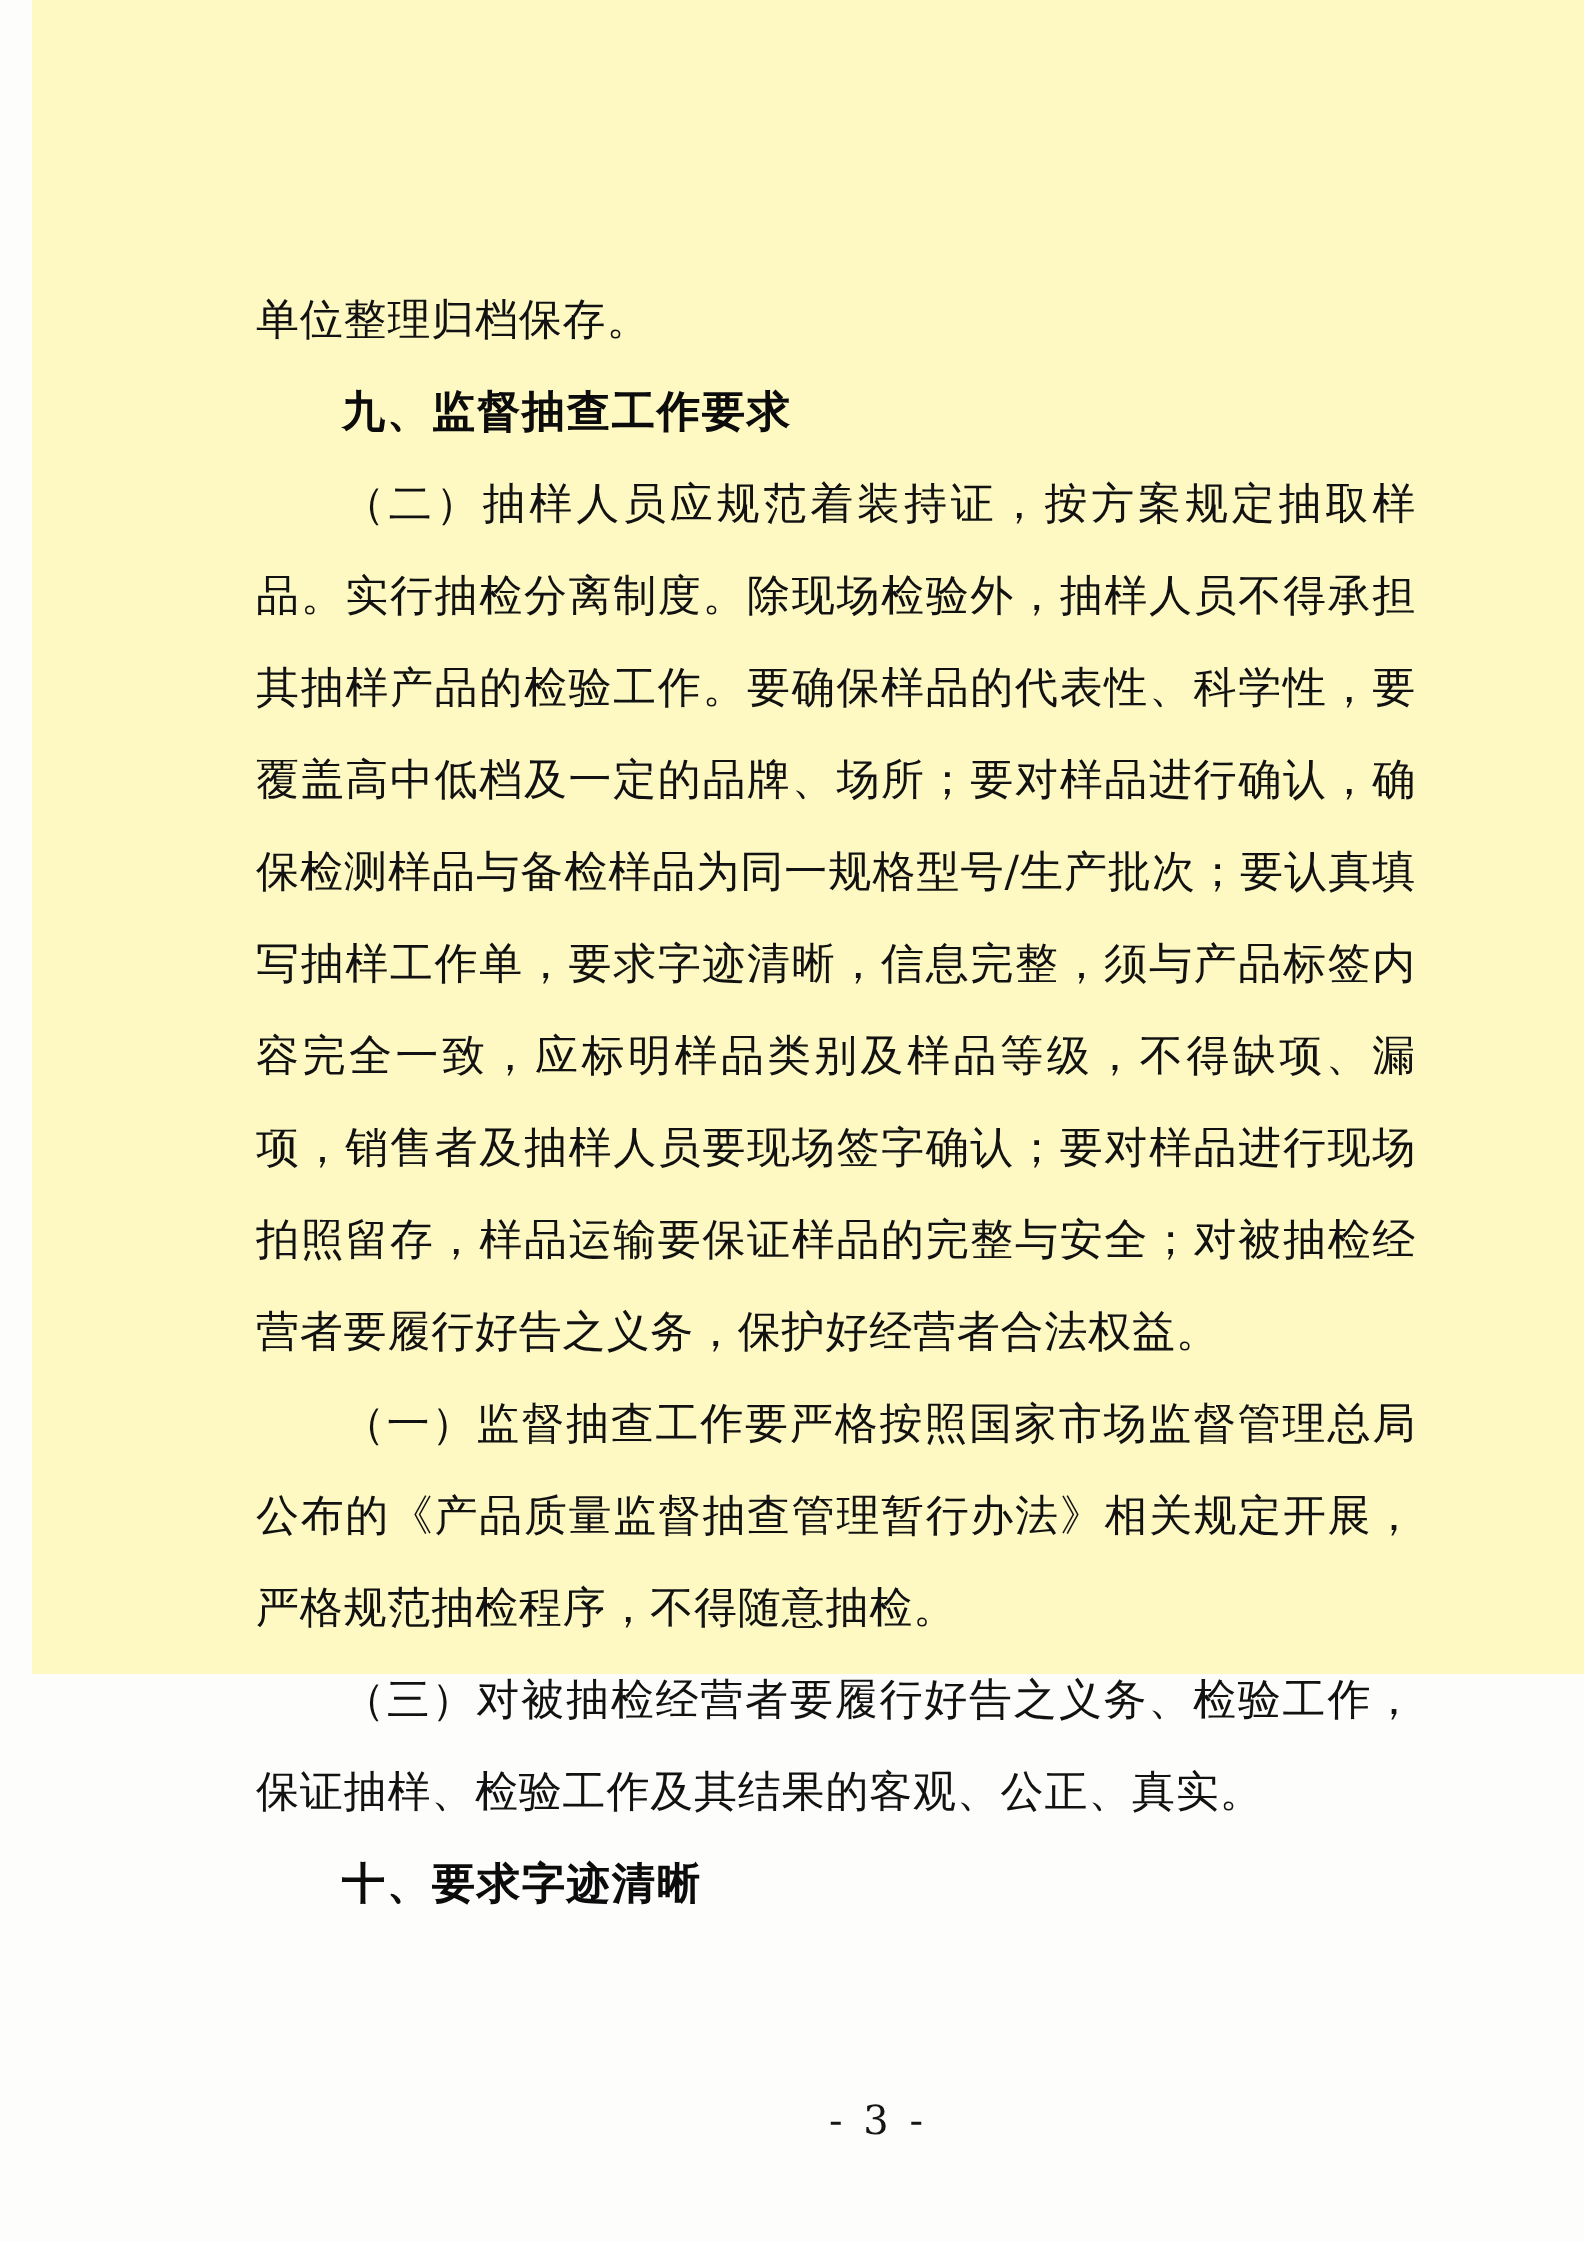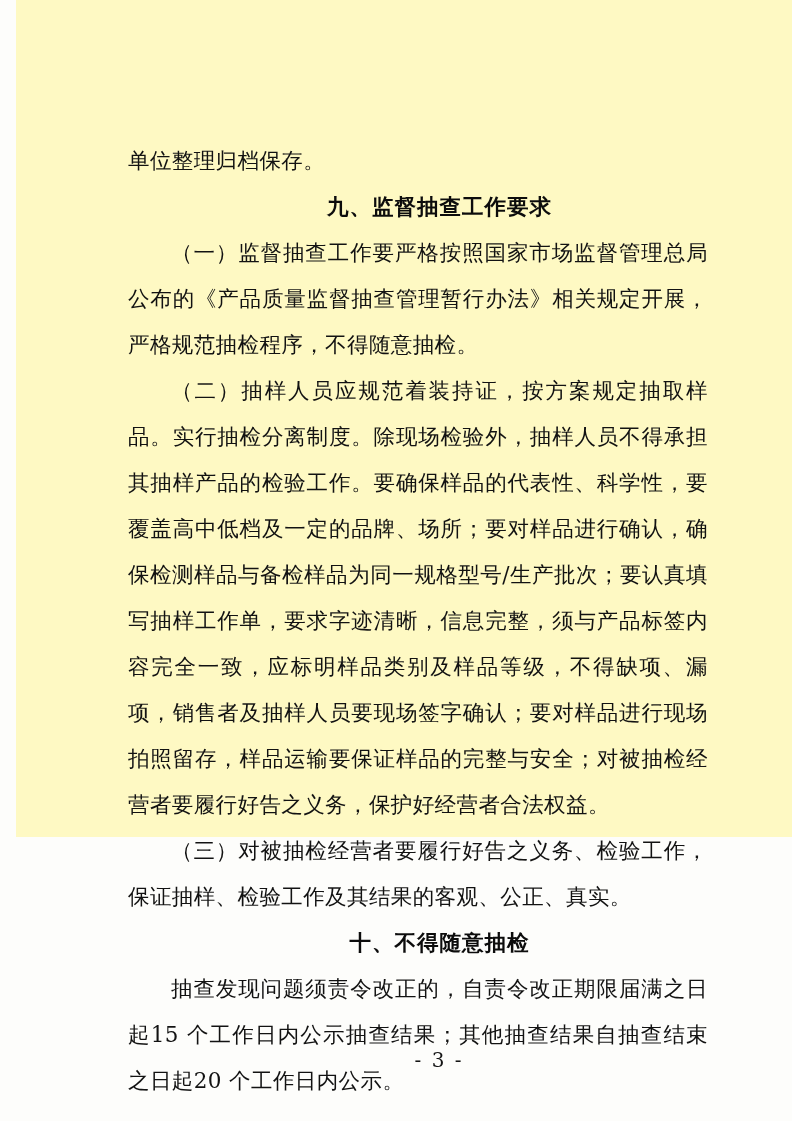--- a/index.html
+++ b/index.html
@@ -41,21 +41,20 @@
     text-indent: 2em;
   }
   .heading {
     font-size: 21.5px;
     line-height: 46px;
     font-weight: bold;
     text-indent: 2em;
     margin: 0;
     letter-spacing: 1px;
     color: #0c0c0c;
-    text-align: center;
   }
   
   .seal {
     position: absolute;
     left: 218px;
     top: 362px;
     width: 132px;
     height: 132px;
     pointer-events: none;
     opacity: 0.72;
@@ -73,25 +72,24 @@
   .pagenum span { letter-spacing: 2px; padding-left: 54px;}
 </style>
 </head>
 <body>
 
 <div class="page">
 
   <div class="content">
     <p class="para">单位整理归档保存。</p>
     <h2 class="heading">九、监督抽查工作要求</h2>
+    <p class="para indent">（二）抽样人员应规范着装持证，按方案规定抽取样品。实行抽检分离制度。除现场检验外，抽样人员不得承担其抽样产品的检验工作。要确保样品的代表性、科学性，要覆盖高中低档及一定的品牌、场所；要对样品进行确认，确保检测样品与备检样品为同一规格型号/生产批次；要认真填写抽样工作单，要求字迹清晰，信息完整，须与产品标签内容完全一致，应标明样品类别及样品等级，不得缺项、漏项，销售者及抽样人员要现场签字确认；要对样品进行现场拍照留存，样品运输要保证样品的完整与安全；对被抽检经营者要履行好告之义务，保护好经营者合法权益。</p>
     <p class="para indent">（一）监督抽查工作要严格按照国家市场监督管理总局公布的《产品质量监督抽查管理暂行办法》相关规定开展，严格规范抽检程序，不得随意抽检。</p>
-    <p class="para indent">（二）抽样人员应规范着装持证，按方案规定抽取样品。实行抽检分离制度。除现场检验外，抽样人员不得承担其抽样产品的检验工作。要确保样品的代表性、科学性，要覆盖高中低档及一定的品牌、场所；要对样品进行确认，确保检测样品与备检样品为同一规格型号/生产批次；要认真填写抽样工作单，要求字迹清晰，信息完整，须与产品标签内容完全一致，应标明样品类别及样品等级，不得缺项、漏项，销售者及抽样人员要现场签字确认；要对样品进行现场拍照留存，样品运输要保证样品的完整与安全；对被抽检经营者要履行好告之义务，保护好经营者合法权益。</p>
     <p class="para indent">（三）对被抽检经营者要履行好告之义务、检验工作，保证抽样、检验工作及其结果的客观、公正、真实。</p>
-    <h2 class="heading">十、不得随意抽检</h2>
-    <p class="para indent">抽查发现问题须责令改正的，自责令改正期限届满之日起15 个工作日内公示抽查结果；其他抽查结果自抽查结束之日起20 个工作日内公示。</p>
+    <h2 class="heading">十、要求字迹清晰</h2>
   </div>
 
 
   <div class="pagenum">
     <span>- 3 -</span>
   </div>
 
 </div>
 
 </body></html>

